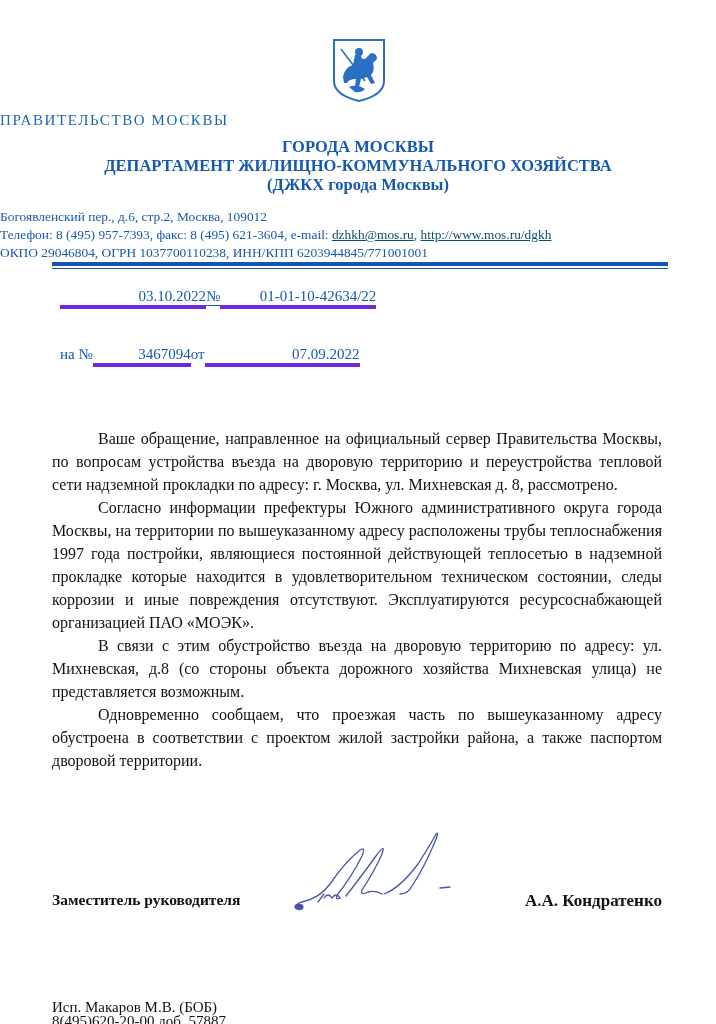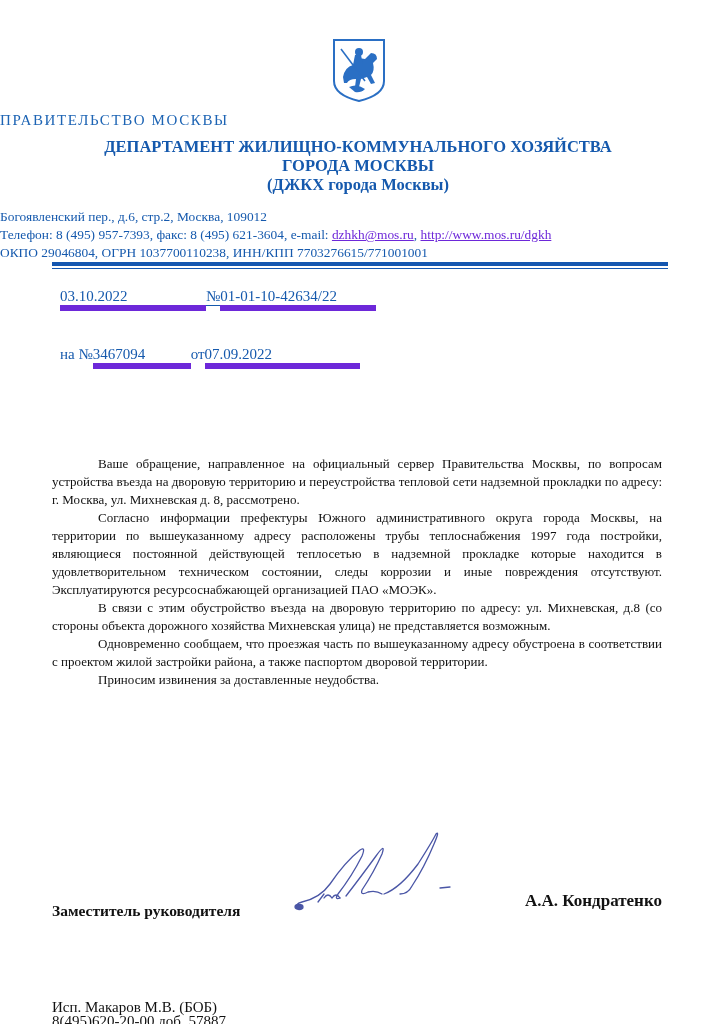--- a/index.html
+++ b/index.html
@@ -8,83 +8,82 @@
   .abs { position: absolute; }
 
   .emblem { left: 331px; top: 37px; width: 56px; height: 67px; }
 
   .gov { left: 0; width: 716px; top: 112px; font-size: 15px;
          letter-spacing: 1.6px; color: #1d64b4; }
   .dept { left: 0; width: 716px; top: 137px; text-align: center; font-size: 16.5px;
           font-weight: bold; line-height: 19px; color: #1559ad; }
   .contacts { left: 0; width: 716px; top: 208px; text-align: left; font-size: 13.4px;
               line-height: 18px; color: #1559ad; }
-  .contacts a { color: #6d28d9; text-decoration: underline; }
+  .contacts a { color: #0c4a6e; text-decoration: underline; }
 
   .rule-thick { left: 52px; top: 262px; width: 616px; height: 4px; background: #1557b0; }
   .rule-thin  { left: 52px; top: 268px; width: 616px; height: 1px; background: #1557b0; }
 
   .regline { font-size: 15px; color: #1559ad; white-space: nowrap; }
-  .regline .u { display: inline-block; border-bottom: 6px solid #6d28d9; text-align: left; line-height: 17px; }
+  .regline .u { display: inline-block; border-bottom: 4px solid #6d28d9; text-align: right; line-height: 17px; }
 
-  .body-text { left: 52px; top: 455px; width: 610px; font-size: 13px; line-height: 18px;
+  .body-text { left: 52px; top: 427px; width: 610px; font-size: 16px; line-height: 23px;
                text-align: justify; }
   .body-text p { margin: 0; text-indent: 46px; }
 
-  .sig-title { left: 52px; top: 891px; font-size: 15.5px; font-weight: bold; margin-top: 11px; }
+  .sig-title { left: 52px; top: 891px; font-size: 15.5px; font-weight: bold; }
   .sig-name { right: 54px; top: 891px; font-size: 17px; font-weight: bold; }
   .signature { left: 290px; top: 828px; width: 170px; height: 85px; }
 
   .executor { left: 52px; top: 1000px; font-size: 15px; line-height: 14px; }
 </style>
 </head>
 <body>
 
 <svg class="abs emblem" viewBox="0 0 56 67">
   <path d="M3 3 H53 V44 Q53 58 28 64 Q3 58 3 44 Z" fill="#fff" stroke="#2a6fc4" stroke-width="2"></path>
   <path d="M12 40 Q14 30 22 28 Q26 20 34 22 L40 16 Q46 16 46 22 L42 26 Q44 34 40 38 L44 46 L40 47 L36 40 L30 42 L28 50 L24 50 L25 42 Q18 42 16 46 L13 46 Z" fill="#2a6fc4"></path>
   <circle cx="28" cy="15" r="4" fill="#2a6fc4"></circle>
   <path d="M24 18 L30 18 L32 28 L22 28 Z" fill="#2a6fc4"></path>
   <line x1="10" y1="12" x2="34" y2="44" stroke="#2a6fc4" stroke-width="1.6"></line>
   <path d="M18 50 Q26 46 34 52 Q30 56 24 55 Z" fill="#2a6fc4"></path>
 </svg>
 
 <div class="abs gov">ПРАВИТЕЛЬСТВО МОСКВЫ</div>
 
 <div class="abs dept">
+  <div>ГОРОДА МОСКВЫ</div>
   <div>ДЕПАРТАМЕНТ ЖИЛИЩНО-КОММУНАЛЬНОГО ХОЗЯЙСТВА</div>
-  <div>ГОРОДА МОСКВЫ</div>
   <div>(ДЖКХ города Москвы)</div>
 </div>
 
 <div class="abs contacts">
   <div>Богоявленский пер., д.6, стр.2, Москва, 109012</div>
   <div>
     <span>Телефон: 8 (495) 957-7393, факс: 8 (495) 621-3604, e-mail: </span><a>dzhkh@mos.ru</a><span>, </span><a>http://www.mos.ru/dgkh</a>
   </div>
-  <div>ОКПО 29046804, ОГРН 1037700110238, ИНН/КПП 7703276615/771001001</div>
+  <div>ОКПО 29046804, ОГРН 1037700110238, ИНН/КПП 6203944845/771001001</div>
 </div>
 
 <div class="abs rule-thick"></div>
 <div class="abs rule-thin"></div>
 
 <div class="abs regline" style="left:60px; top:288px;">
   <span class="u" style="width:146px;">03.10.2022</span><span style="border-bottom:1px solid #1559ad; display:inline-block; line-height:17px;">№</span><span class="u" style="width:156px;">01-01-10-42634/22</span>
 </div>
 
 <div class="abs regline" style="left:60px; top:330px;margin-top:16px;">
   <span>на №</span><span class="u" style="width:98px;">3467094</span><span>от</span><span class="u" style="width:155px;">07.09.2022</span>
 </div>
 
 <div class="abs body-text">
   <p>Ваше обращение, направленное на официальный сервер Правительства Москвы, по вопросам устройства въезда на дворовую территорию и переустройства тепловой сети надземной прокладки по адресу: г. Москва, ул. Михневская д. 8, рассмотрено.</p>
   <p>Согласно информации префектуры Южного административного округа города Москвы, на территории по вышеуказанному адресу расположены трубы теплоснабжения 1997 года постройки, являющиеся постоянной действующей теплосетью в надземной прокладке которые находится в удовлетворительном техническом состоянии, следы коррозии и иные повреждения отсутствуют. Эксплуатируются ресурсоснабжающей организацией ПАО «МОЭК».</p>
   <p>В связи с этим обустройство въезда на дворовую территорию по адресу: ул. Михневская, д.8 (со стороны объекта дорожного хозяйства Михневская улица) не представляется возможным.</p>
   <p>Одновременно сообщаем, что проезжая часть по вышеуказанному адресу обустроена в соответствии с проектом жилой застройки района, а также паспортом дворовой территории.</p>
-  <p>Приносим извинения за доставленные неудобства.</p>
 </div>
 
 <div class="abs sig-title">Заместитель руководителя</div>
 <svg class="abs signature" viewBox="0 0 170 85">
   <g fill="none" stroke="#4a56a6" stroke-width="1.3" stroke-linecap="round">
     <path d="M8 80 Q4 76 12 74 Q30 70 40 56 Q55 34 70 22 Q76 18 72 28 Q62 48 48 66 Q44 72 50 70"></path>
     <path d="M28 74 L34 66 M34 70 Q38 64 42 70 Q46 64 50 70"></path>
     <path d="M56 68 Q70 50 86 28 Q96 14 92 26 Q84 44 72 62 Q70 68 78 64 Q86 62 92 66"></path>
     <path d="M94 66 Q110 60 128 36 Q142 14 146 6 Q150 2 144 16 Q134 40 122 58 Q118 66 110 66"></path>
     <path d="M150 60 L160 59"></path>

